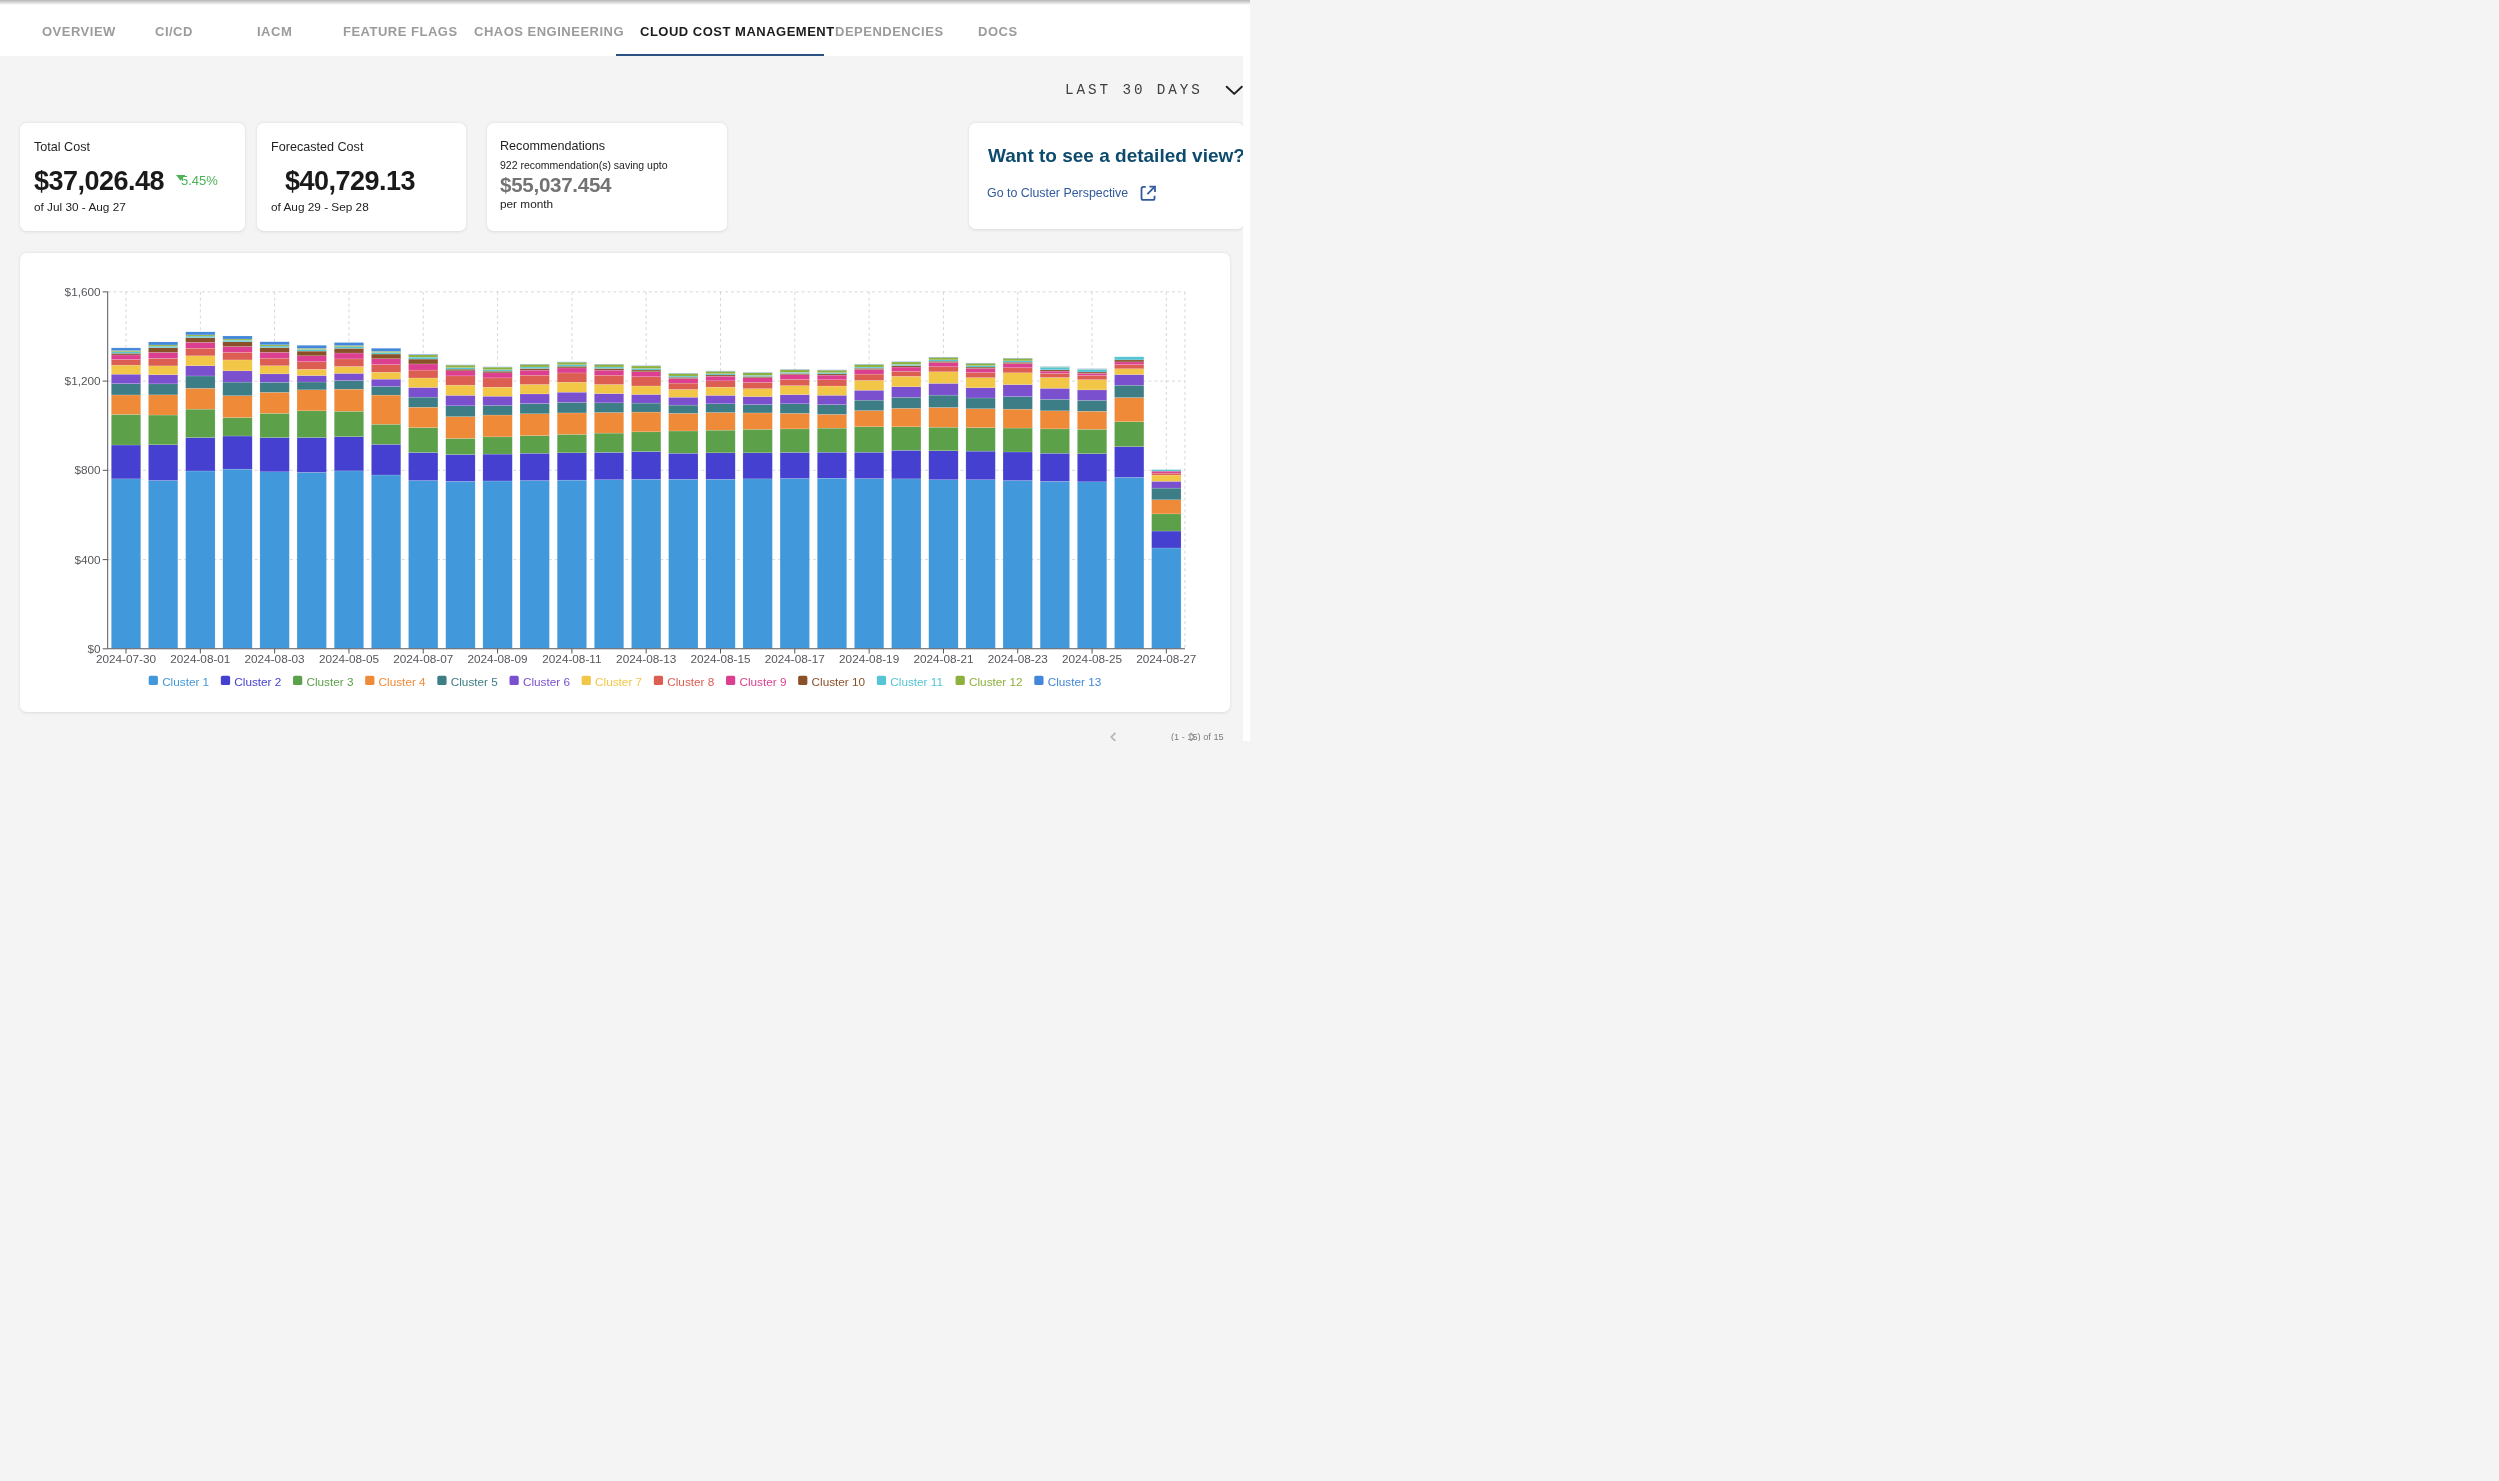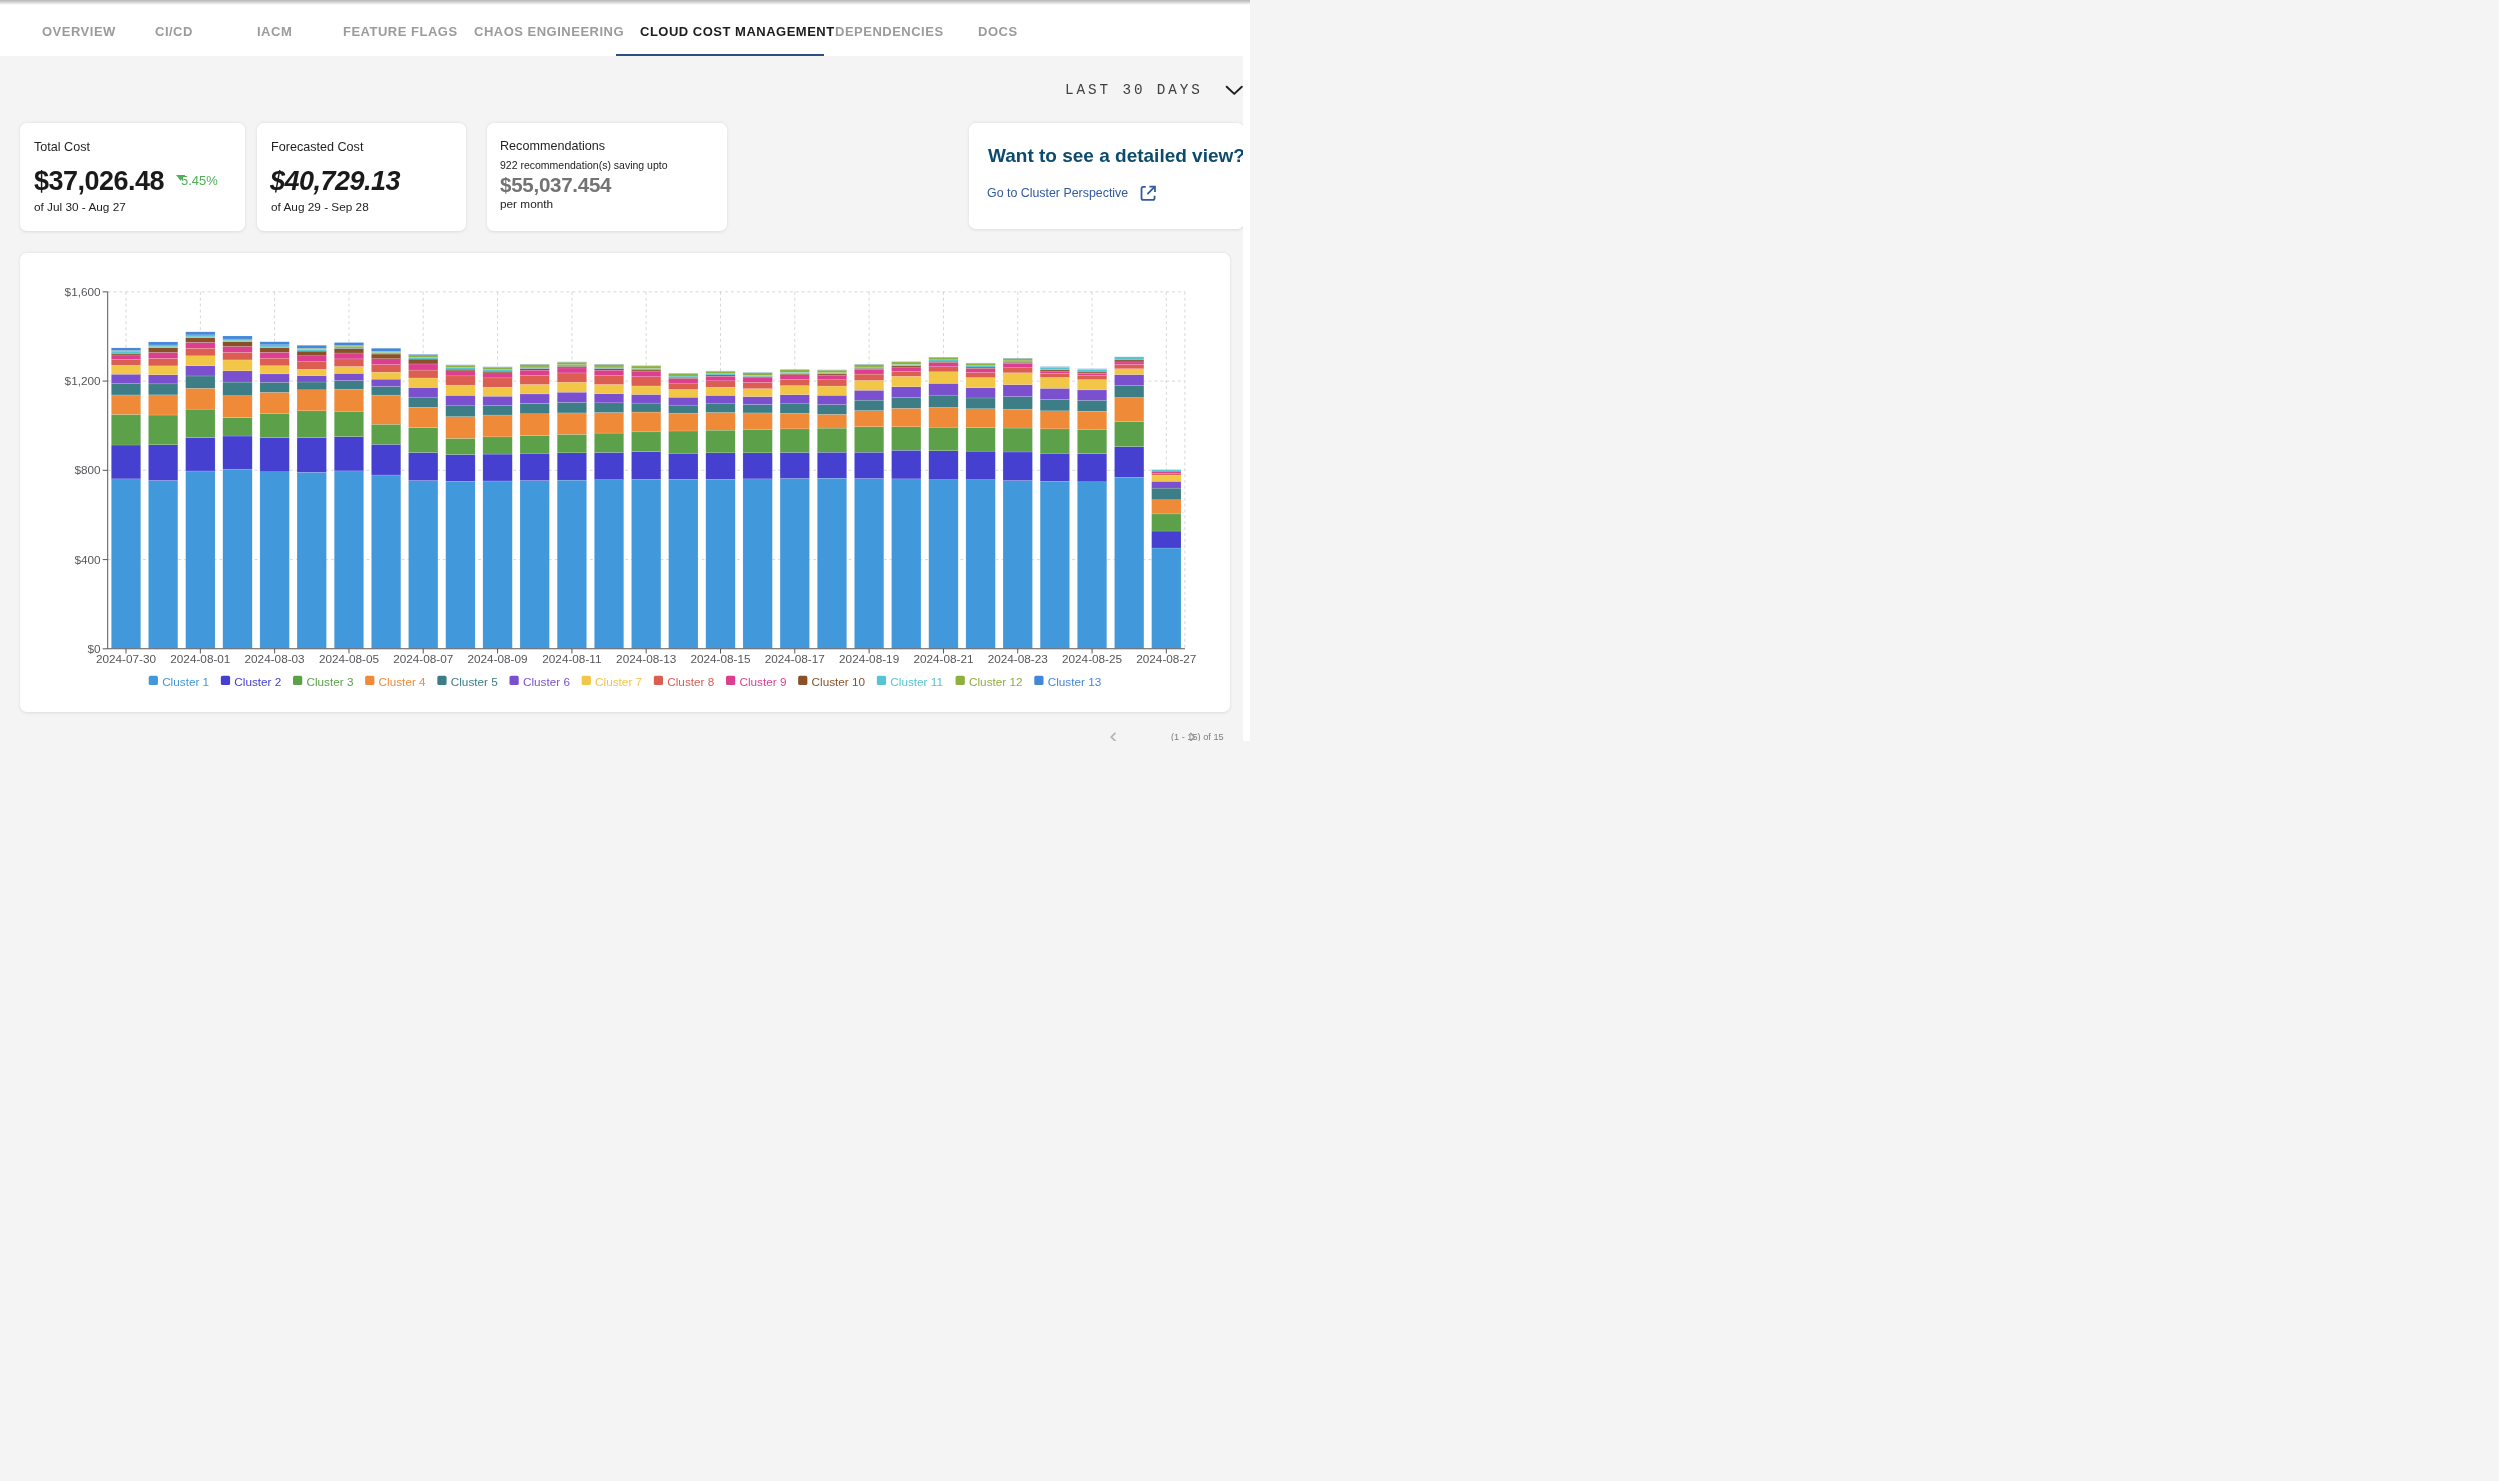--- a/index.html
+++ b/index.html
@@ -44,21 +44,21 @@
 
 <div class="abs" style="left:34px; top:140px; font-size:12.6px; color:#1f1f1f;">Total Cost</div>
 <div class="abs" style="left:34px; top:166px; font-size:27px; font-weight:bold; letter-spacing:-0.5px; color:#1a1a1a;">$37,026.48</div>
 <svg class="abs" style="left:176px; top:175px;" width="9.2" height="5.9" viewBox="0 0 11 7">
     <path d="M0 0 H11 L5.5 7 Z" fill="#4eb158"></path>
   </svg>
 <div class="abs" style="left:181px; top:173px; font-size:13px; color:#4eb158;">5.45%</div>
 <div class="abs" style="left:34px; top:200px; font-size:11.8px; color:#222;">of Jul 30 - Aug 27</div>
 
 <div class="abs" style="left:271px; top:140px; font-size:12.6px; color:#1f1f1f;">Forecasted Cost</div>
-<div class="abs" style="left:270px; top:166px; font-size:27px; font-weight:bold; letter-spacing:-0.5px; color:#1a1a1a;font-style:italic;">$40,729.13</div>
+<div class="abs" style="left:285px; top:166px; font-size:27px; font-weight:bold; letter-spacing:-0.5px; color:#1a1a1a;">$40,729.13</div>
 <div class="abs" style="left:271px; top:200px; font-size:11.8px; color:#222;">of Aug 29 - Sep 28</div>
 
 <div class="abs" style="left:500px; top:139px; font-size:12.6px; color:#1f1f1f;">Recommendations</div>
 <div class="abs" style="left:500px; top:159px; font-size:10.5px; color:#222;">922 recommendation(s) saving upto</div>
 <div class="abs" style="left:500px; top:173px; font-size:20.6px; font-weight:bold; letter-spacing:-0.3px; color:#737373;">$55,037.454</div>
 <div class="abs" style="left:500px; top:197px; font-size:11.8px; color:#222;">per month</div>
 
 <div class="abs" style="left:988px; top:145px; font-size:19px; font-weight:bold; color:#0c4a6e;">Want to see a detailed view?</div>
 <div class="abs" style="left:987px; top:186px; font-size:12.4px; color:#31599d;">Go to Cluster Perspective</div>
 <svg class="abs" style="left:1139px; top:184px;" width="18.5" height="18.5" viewBox="0 0 22 22">

